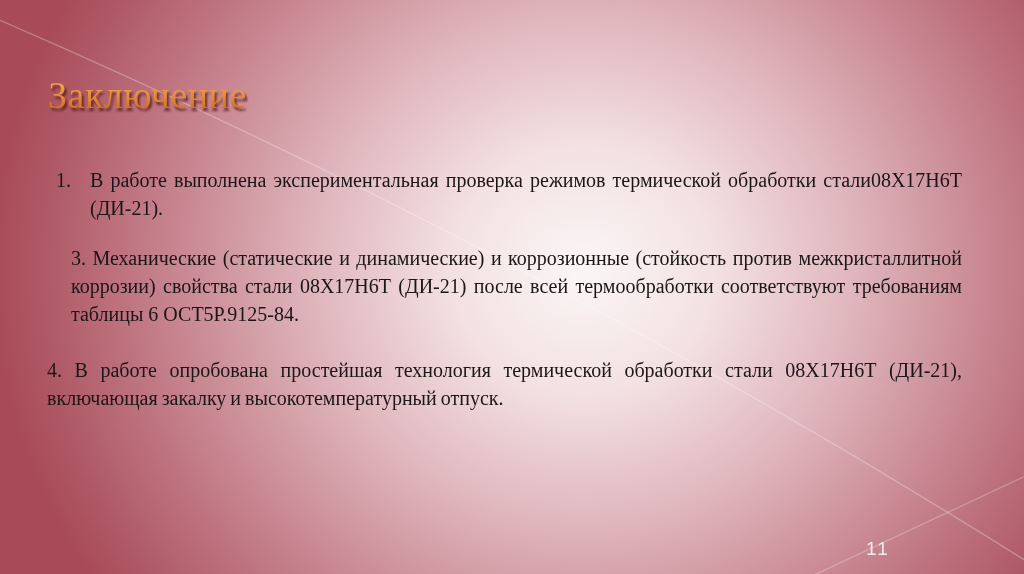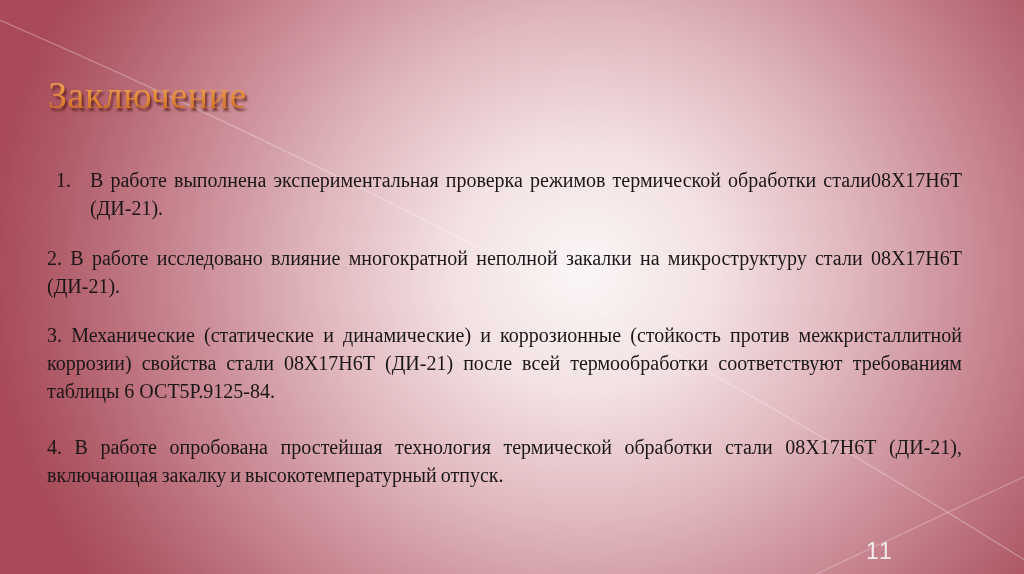--- a/index.html
+++ b/index.html
@@ -80,32 +80,33 @@
     word-spacing: 1.5px;
     margin-bottom: 22px;
   }
   .para-hang .num-hang {
     position: absolute;
     left: 9px;
     top: 0;
   }
   .para-3 {
     margin-bottom: 28px;
+    margin-left: 24px;
   }
   .para-4 {
     word-spacing: -1px;
     margin-bottom: 16px;
   }
   
   .page-number {
     position: absolute;
     left: 866px;
     top: 538px;
     font-family: "Liberation Sans", "DejaVu Sans", sans-serif;
-    font-size: 23px;
+    font-size: 19px;
     letter-spacing: 2px;
     color: #f3eaec;
   }
 </style>
 </head>
 <body>
 
 <div class="slide">
 
   <svg class="swoosh" viewBox="0 0 1024 574" xmlns="http://www.w3.org/2000/svg" aria-hidden="true">
@@ -118,24 +119,20 @@
     <span class="title-layer title-fill">Заключение</span>
   </h1>
 
   <div class="body-text">
 
     <div class="para para-hang">
       <span class="num-hang">1.</span>
       <span>В работе выполнена экспериментальная проверка режимов термической обработки стали08Х17Н6Т (ДИ-21).</span>
     </div>
 
-    <div class="para para-2">
-      <span class="num-inline">2.</span>
-      <span>В работе исследовано влияние многократной неполной закалки на микроструктуру стали 08Х17Н6Т (ДИ-21).</span>
-    </div>
 
     <div class="para para-3">
       <span class="num-inline">3.</span>
       <span>Механические (статические и динамические) и коррозионные (стойкость против межкристаллитной коррозии) свойства стали 08Х17Н6Т (ДИ-21) после всей термообработки соответствуют требованиям таблицы 6 ОСТ5Р.9125-84.</span>
     </div>
 
     <div class="para para-4">
       <span class="num-inline">4.</span>
       <span>В работе опробована простейшая технология термической обработки стали 08Х17Н6Т (ДИ-21), включающая закалку и высокотемпературный отпуск.</span>
     </div>

